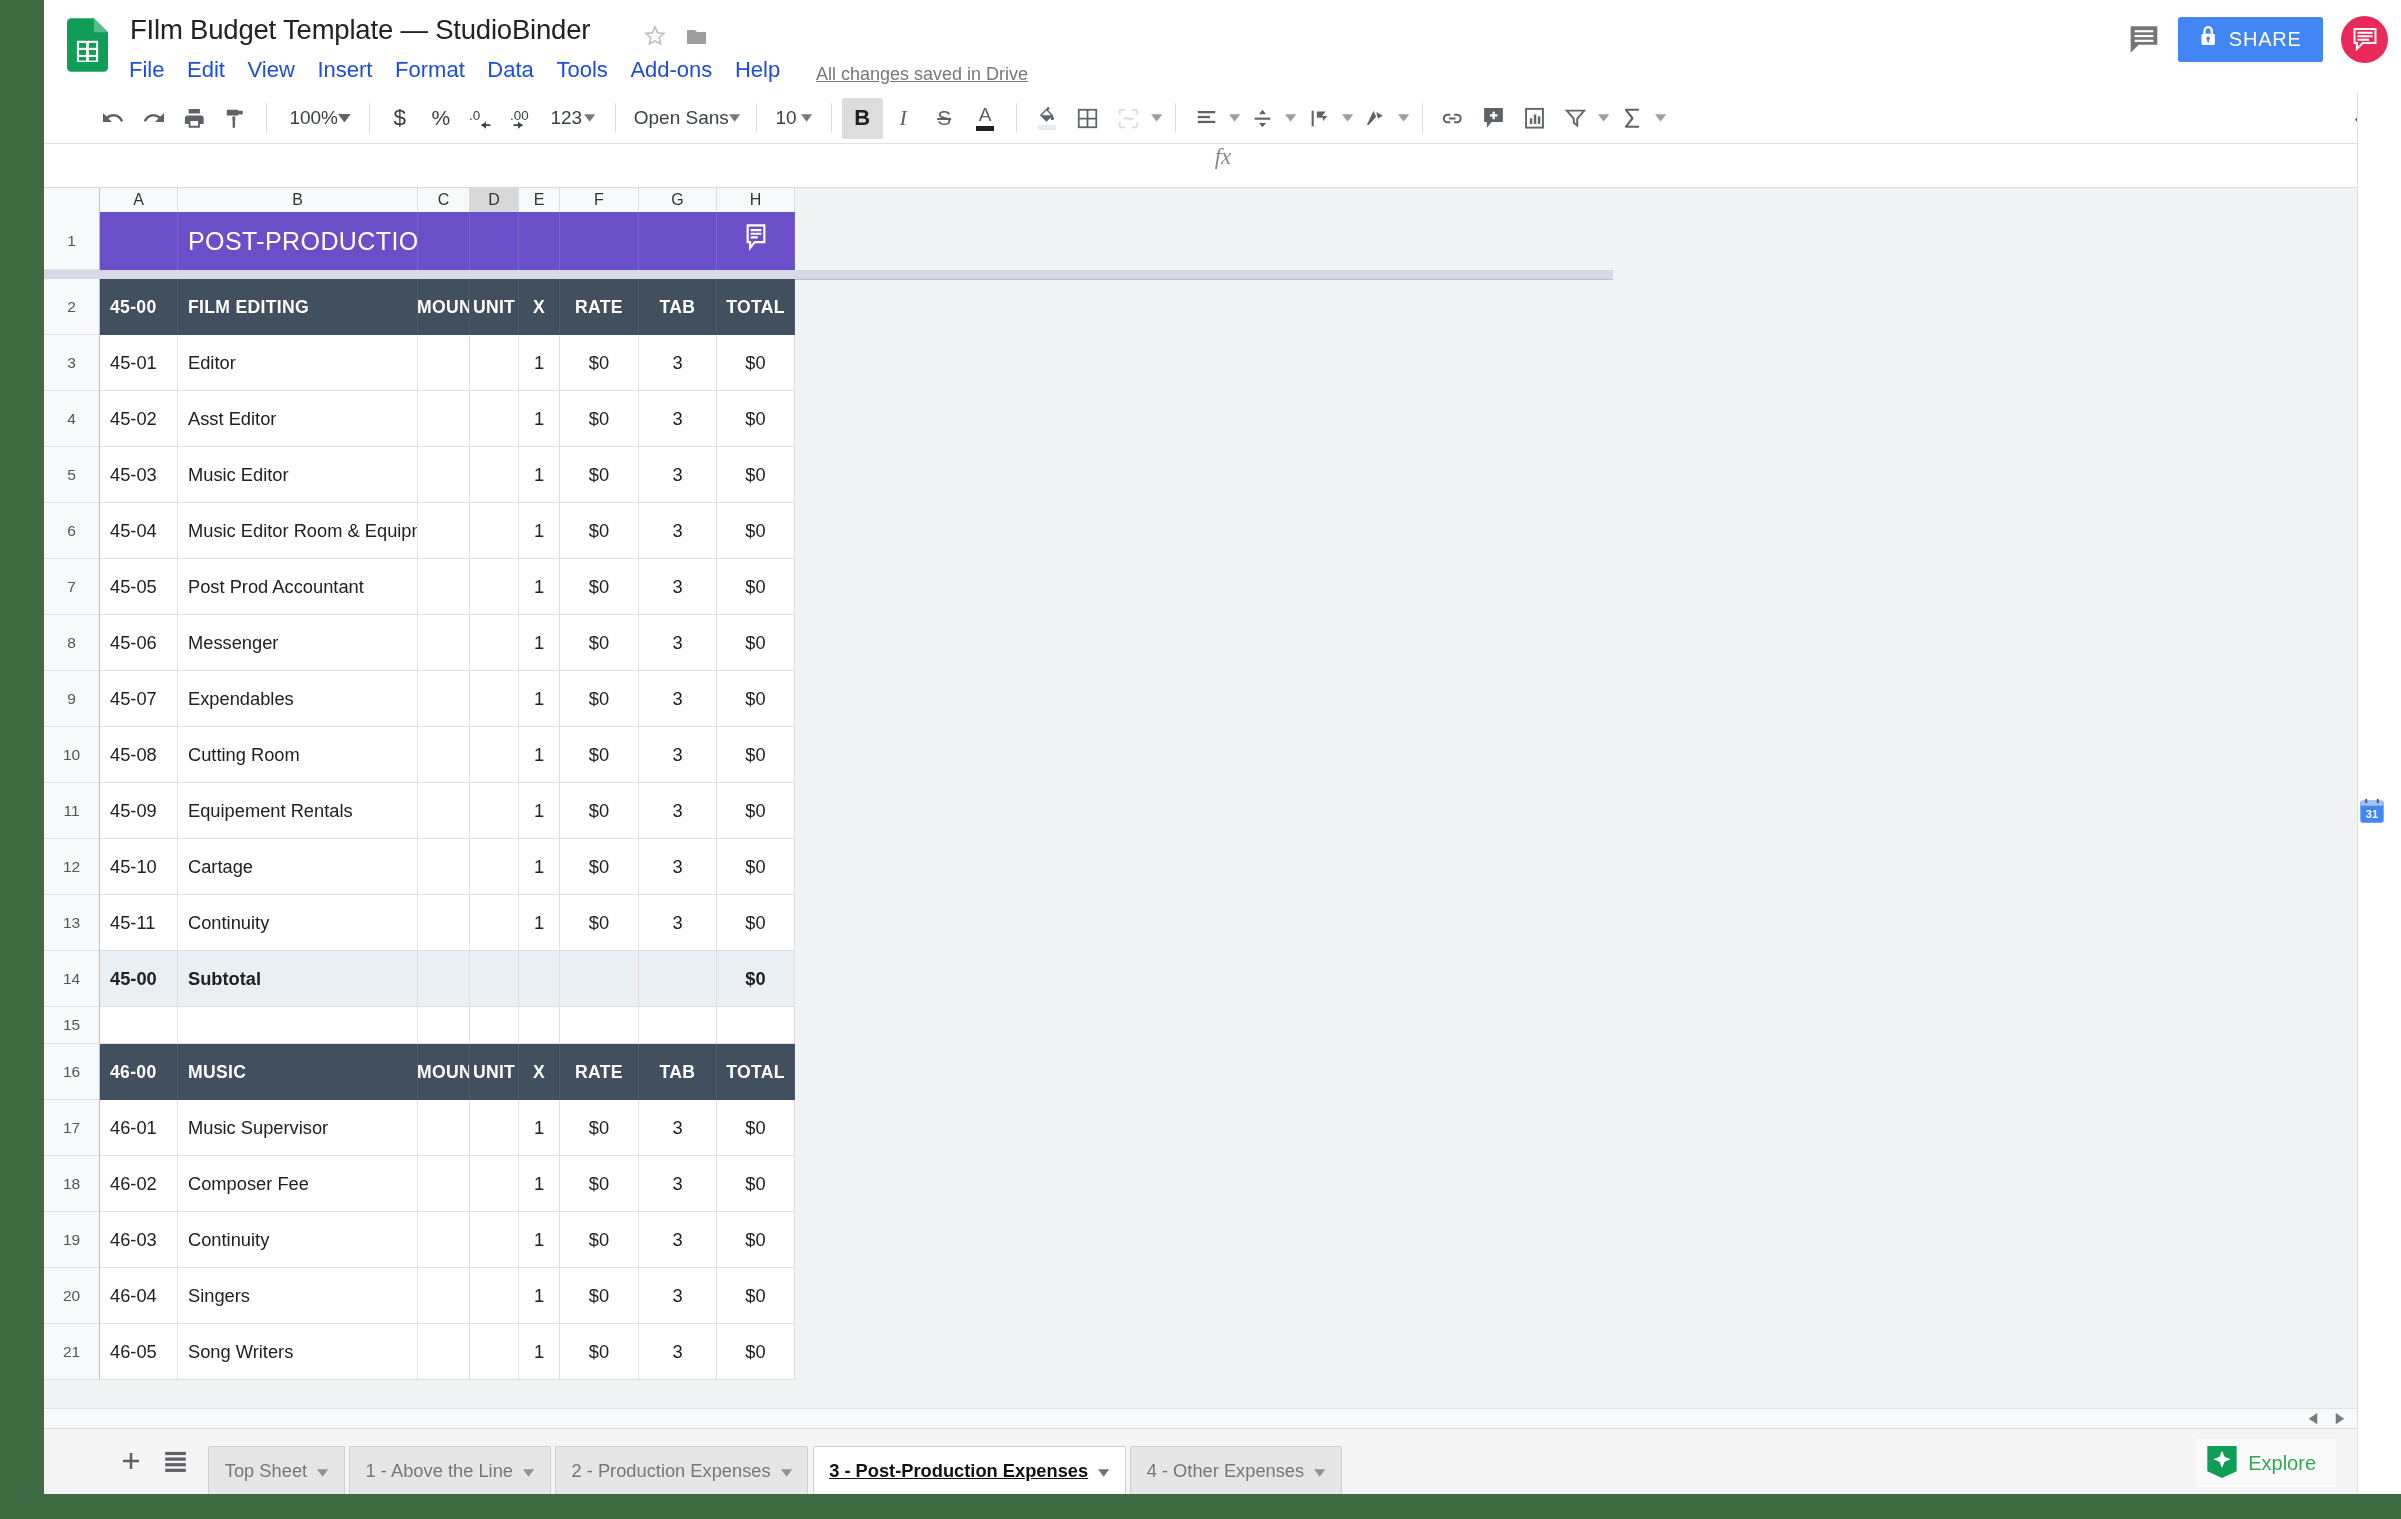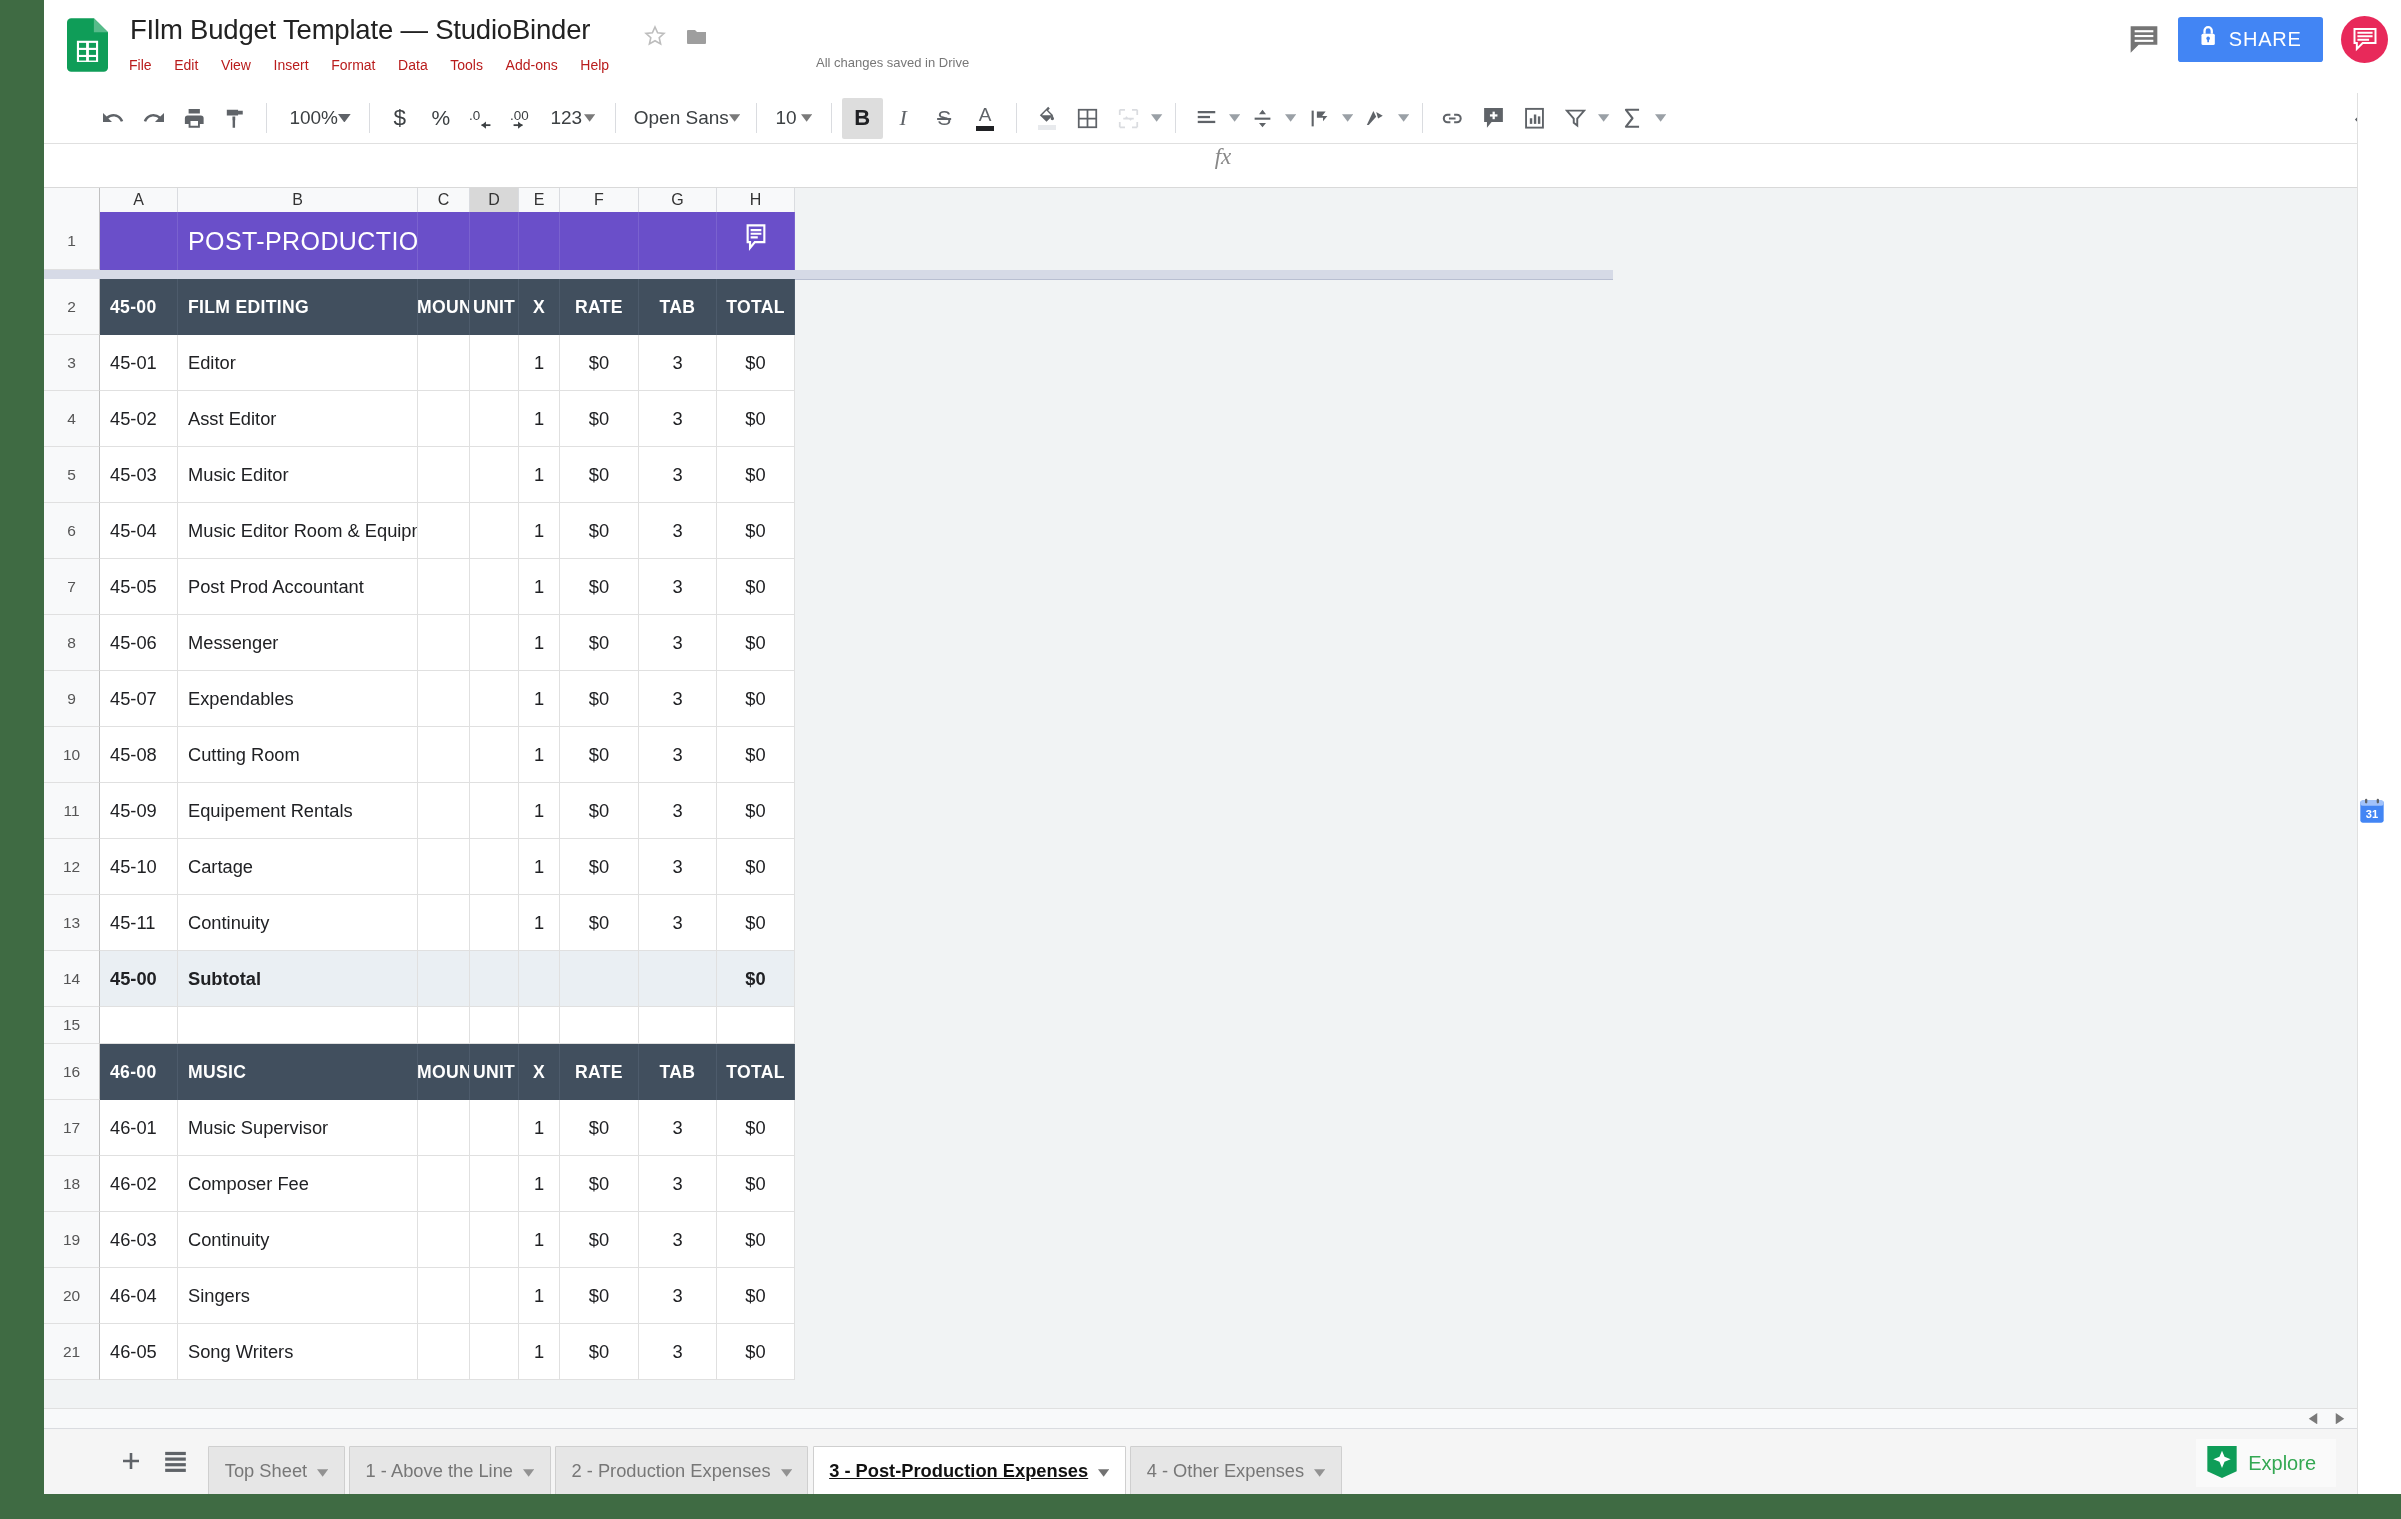--- a/index.html
+++ b/index.html
@@ -44,27 +44,27 @@
     position:absolute; top:24px; width:24px; height:24px; cursor:pointer;
   }
   .star-icon { left:599px; }
   .folder-icon { left:641px; }
 
   .menubar {
     position:absolute; left:85px; top:54px;
     display:flex; align-items:center; gap:0px;
   }
   .menu-item {
-    font-size:14px; color:#b91c1c; padding:2.8px 11.3px; cursor:pointer;
+    font-size:22px; color:#1d4ed8; padding:2.8px 11.3px; cursor:pointer;
     white-space:nowrap;
   }
   .menu-item:first-child { padding-left:0; }
   .save-state {
-    position:absolute; left:772px; top:55px;
-    font-size:13px; color:#777; cursor:pointer;
+    position:absolute; left:772px; top:64px;
+    font-size:18px; color:#777; text-decoration:underline; cursor:pointer;
     white-space:nowrap;
   }
 
   .hdr-right { position:absolute; right:14px; top:15.5px; display:flex; align-items:center; gap:18.3px; }
   .comment-hist { width:32px; height:31px; cursor:pointer; }
   .share-btn {
     background:#4285f4; color:#fff; border:none; border-radius:2.8px;
     height:45px; padding:0 21px; font-size:20px; letter-spacing:0.8px;
     display:flex; align-items:center; gap:11.3px; cursor:pointer;
     font-family:"Liberation Sans", sans-serif;

